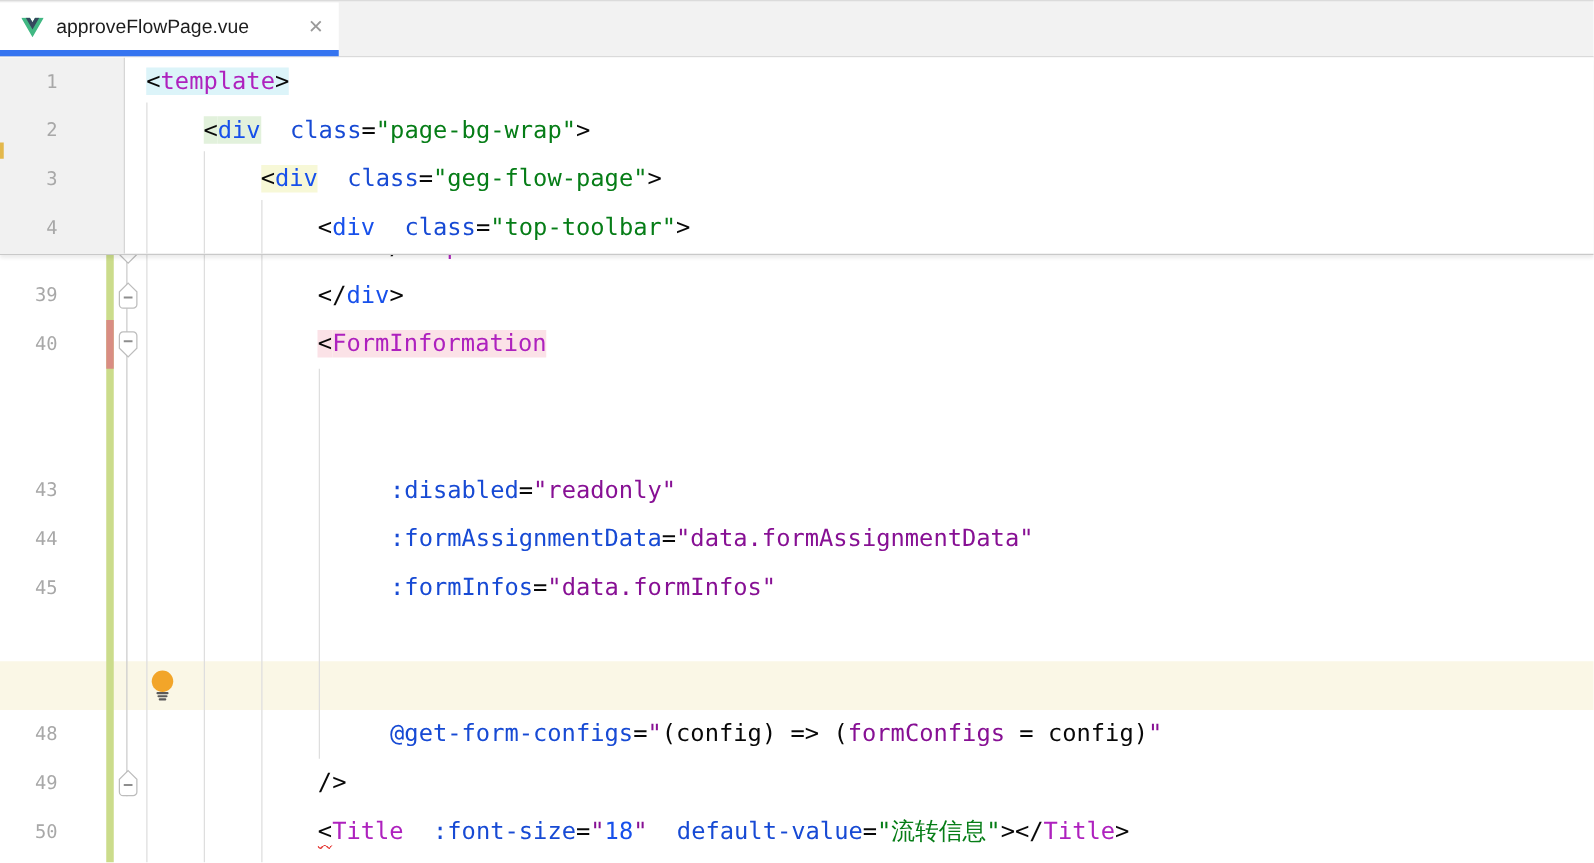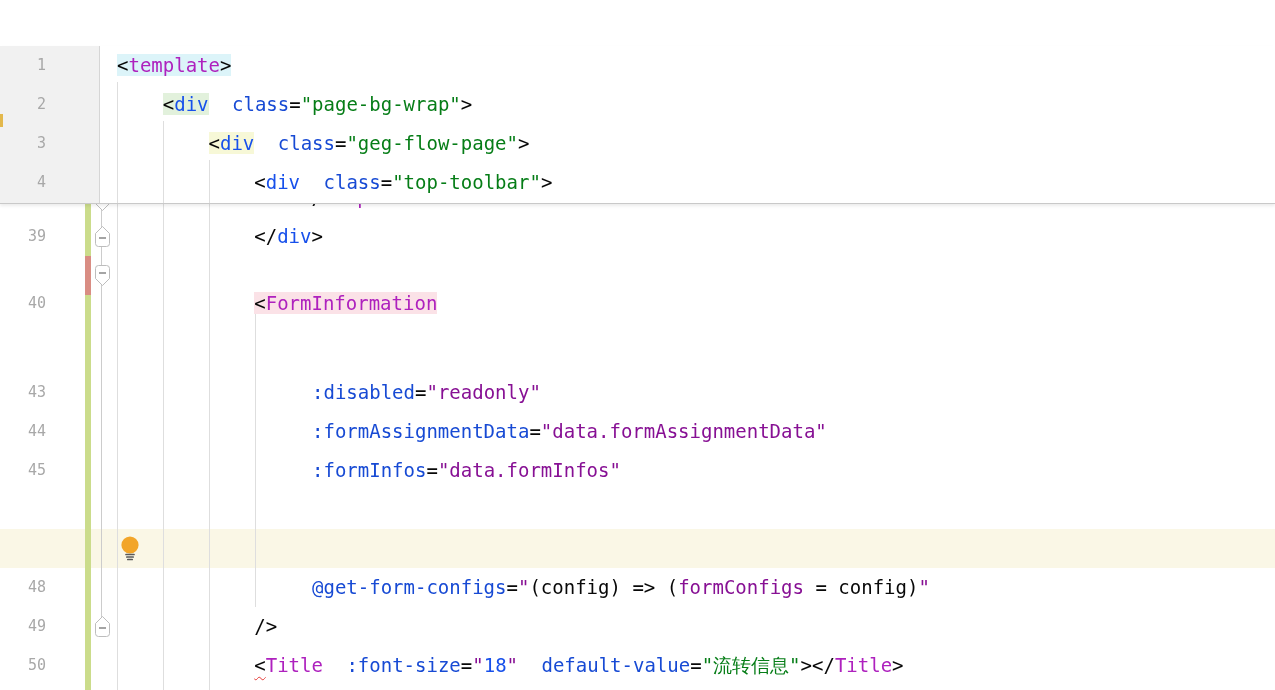--- a/index.html
+++ b/index.html
@@ -58,20 +58,33 @@
           border-bottom:1px solid #C9C9C9;box-shadow:0 2px 3px rgba(0,0,0,.08);overflow:hidden;}
   .sticky-gutter{position:absolute;left:0;top:0;width:100px;height:100%;background:#F1F1F1;
                  border-right:1px solid #D6D6D6;box-sizing:border-box;}
   .sticky .guide{z-index:2;}
 </style>
 </head>
 <body>
 
 <div class="app">
 
+  <div class="tabbar">
+    <div class="tab">
+      <span style="display:flex;">
+        <svg width="18" height="16" viewBox="0 0 256 221">
+          <path d="M204.8 0H256L128 220.8 0 0h97.92L128 51.2 157.44 0Z" fill="#41B883"></path>
+          <path d="M204.8 0 128 132.48 51.2 0h46.72L128 51.2 157.44 0Z" fill="#35495E"></path>
+        </svg>
+      </span>
+      <span class="tab-title">approveFlowPage.vue</span>
+      <span class="tab-close">✕</span>
+      <div class="tab-underline"></div>
+    </div>
+  </div>
 
   <div class="editor">
 
     <div class="caret-row-bg" style="top:483px"></div>
 
     <div class="vcs-strip"></div>
     <div class="vcs-mod"></div>
 
     <div class="guide" style="left:117px;top:157px;height:487px"></div>
     <div class="guide" style="left:163px;top:157px;height:487px"></div>
@@ -80,21 +93,21 @@
     <div class="fold-line"></div>
 
     <div class="rows">
         <div class="code-row" style="top: 132px;">
           <pre><span class="tk-p">                </span><span class="tk-p">&lt;/</span><span class="tk-comp">a-space</span><span class="tk-p">&gt;</span></pre>
         </div>
         <div class="code-row" style="top: 171px;">
           <span class="num">39</span>
           <pre><span class="tk-p">            </span><span class="tk-p">&lt;/</span><span class="tk-tag">div</span><span class="tk-p">&gt;</span></pre>
         </div>
-        <div class="code-row" style="top: 210px; margin-top: 28px;">
+        <div class="code-row" style="top: 210px;">
           <span class="num">40</span>
           <pre><span class="tk-p">            </span><span class="tk-p hl-pink">&lt;</span><span class="tk-comp hl-pink">FormInformation</span></pre>
         </div>
         <div class="code-row" style="top: 327px;">
           <span class="num">43</span>
           <pre><span class="tk-p">                </span><span class="tk-attr">:disabled</span><span class="tk-p">=</span><span class="tk-expr">"readonly"</span></pre>
         </div>
         <div class="code-row" style="top: 366px;">
           <span class="num">44</span>
           <pre><span class="tk-p">                </span><span class="tk-attr">:formAssignmentData</span><span class="tk-p">=</span><span class="tk-expr">"data.formAssignmentData"</span></pre>

